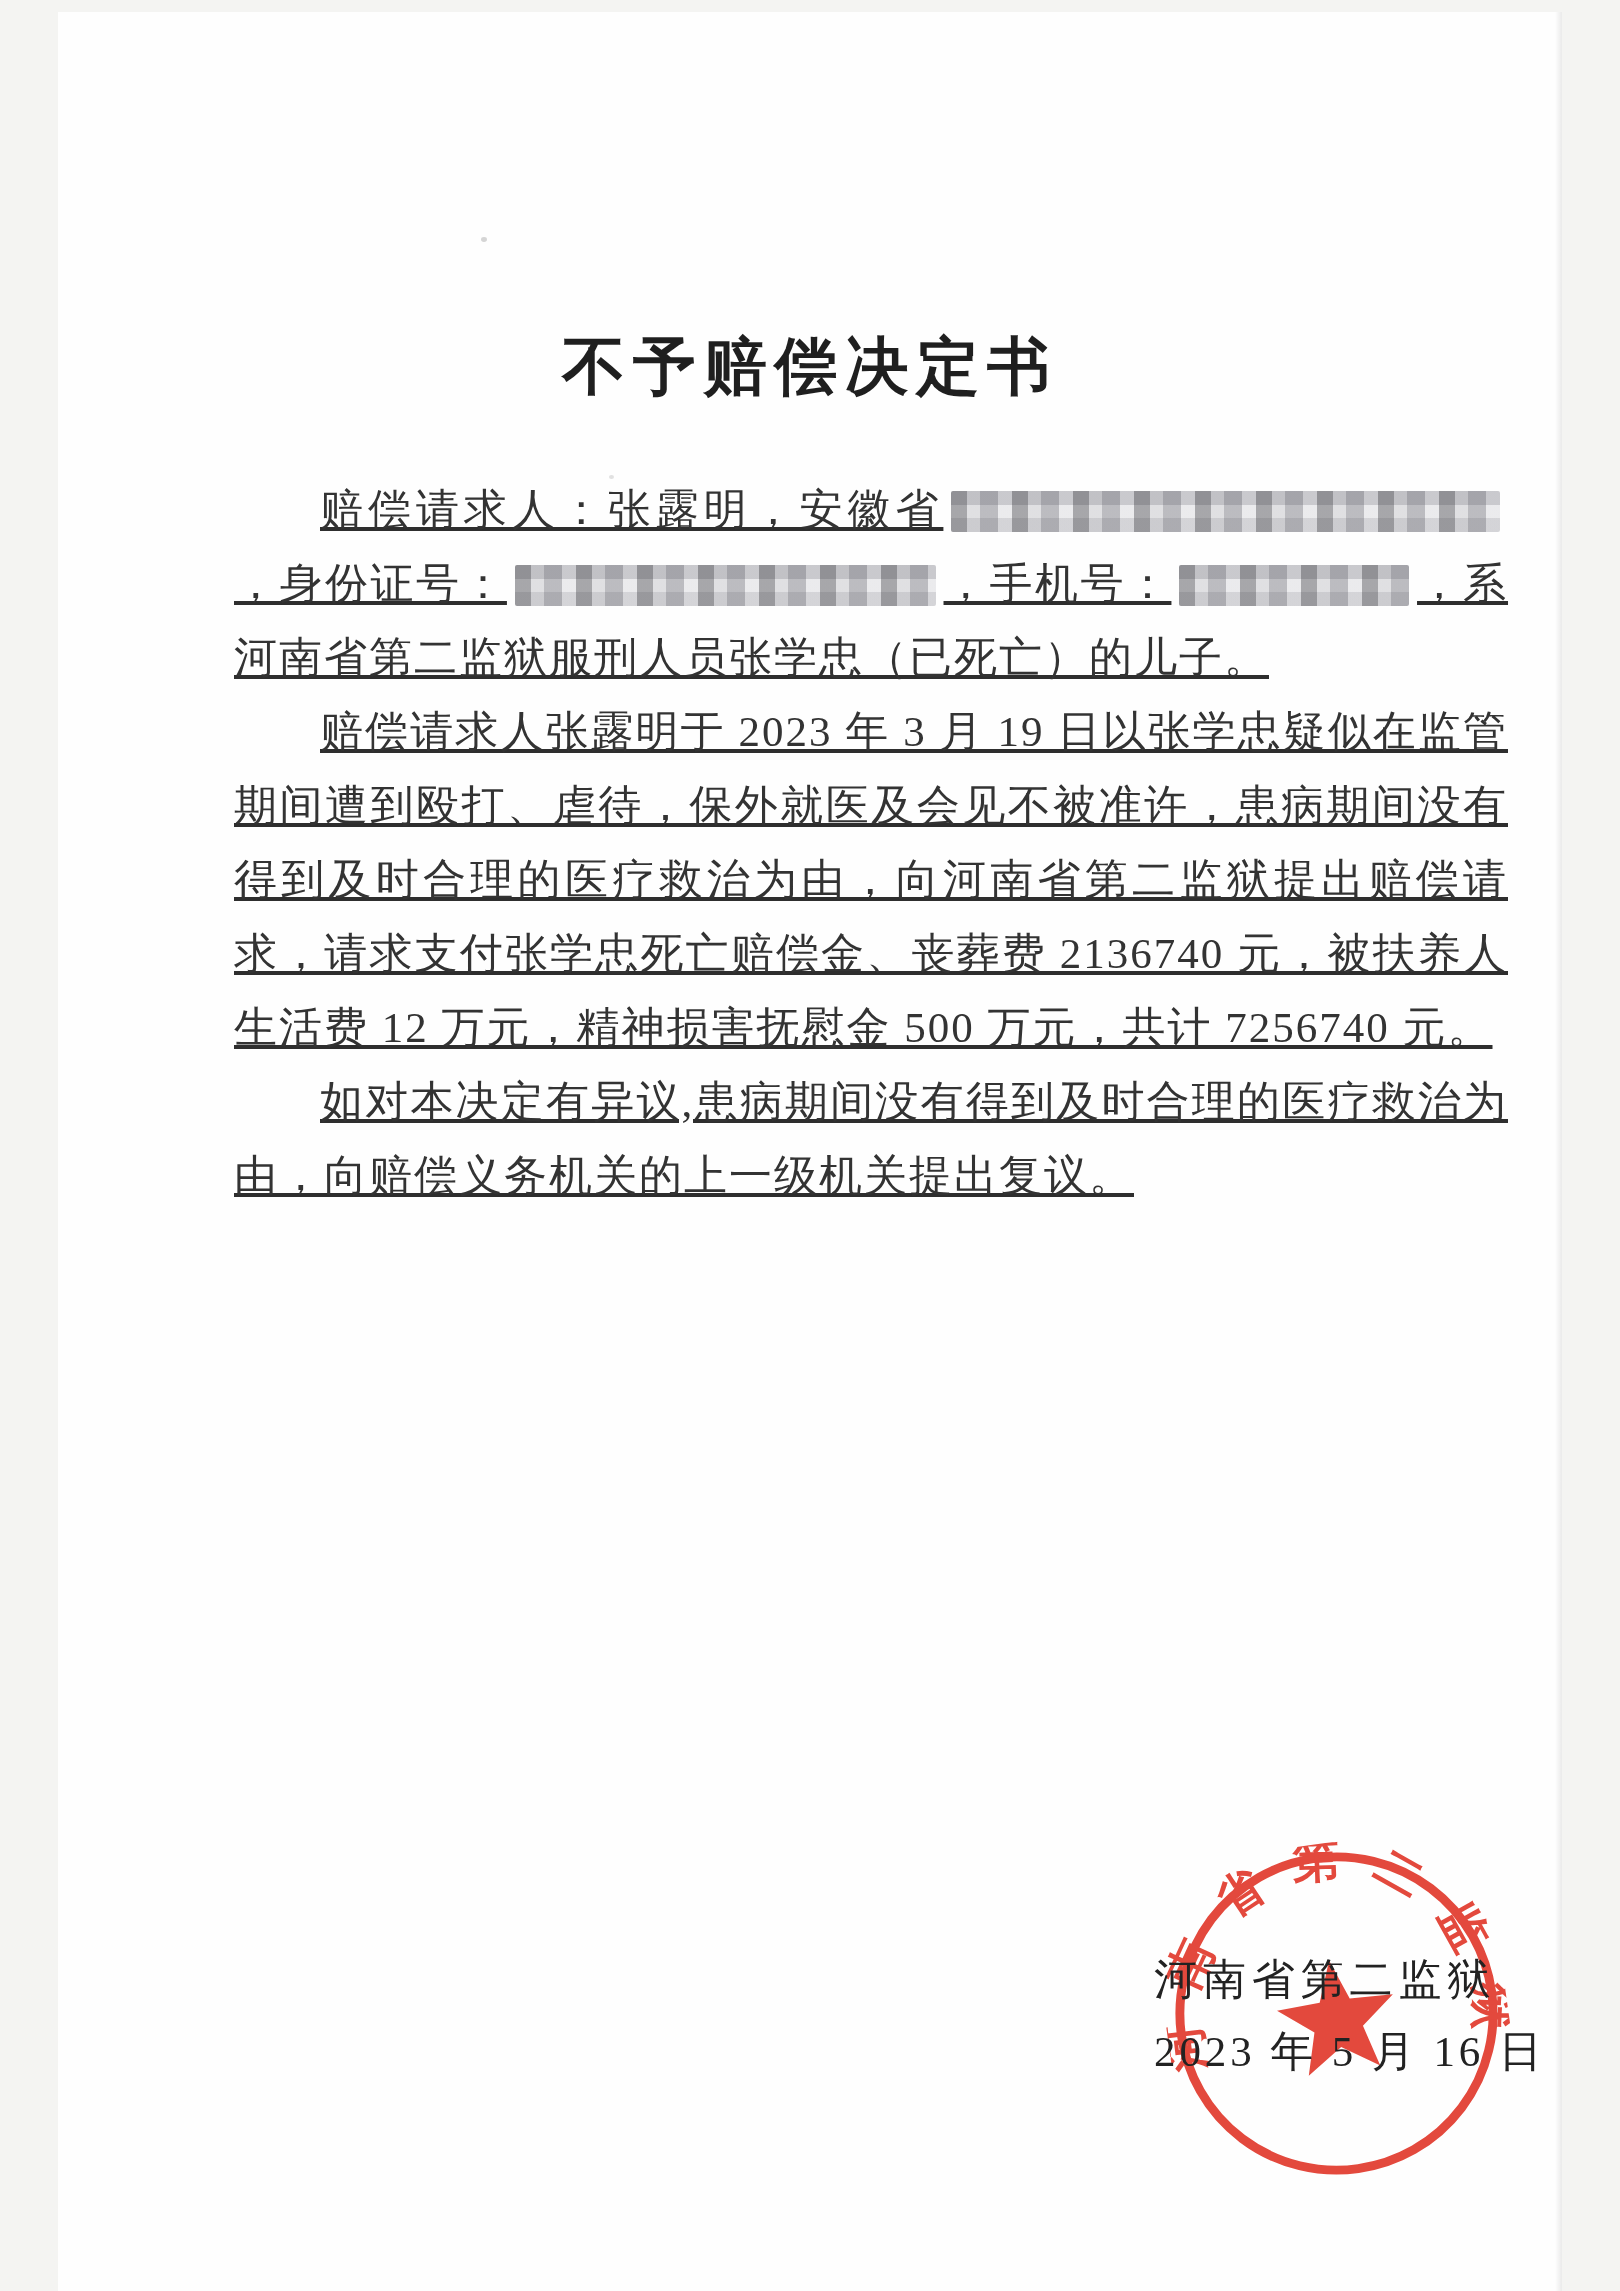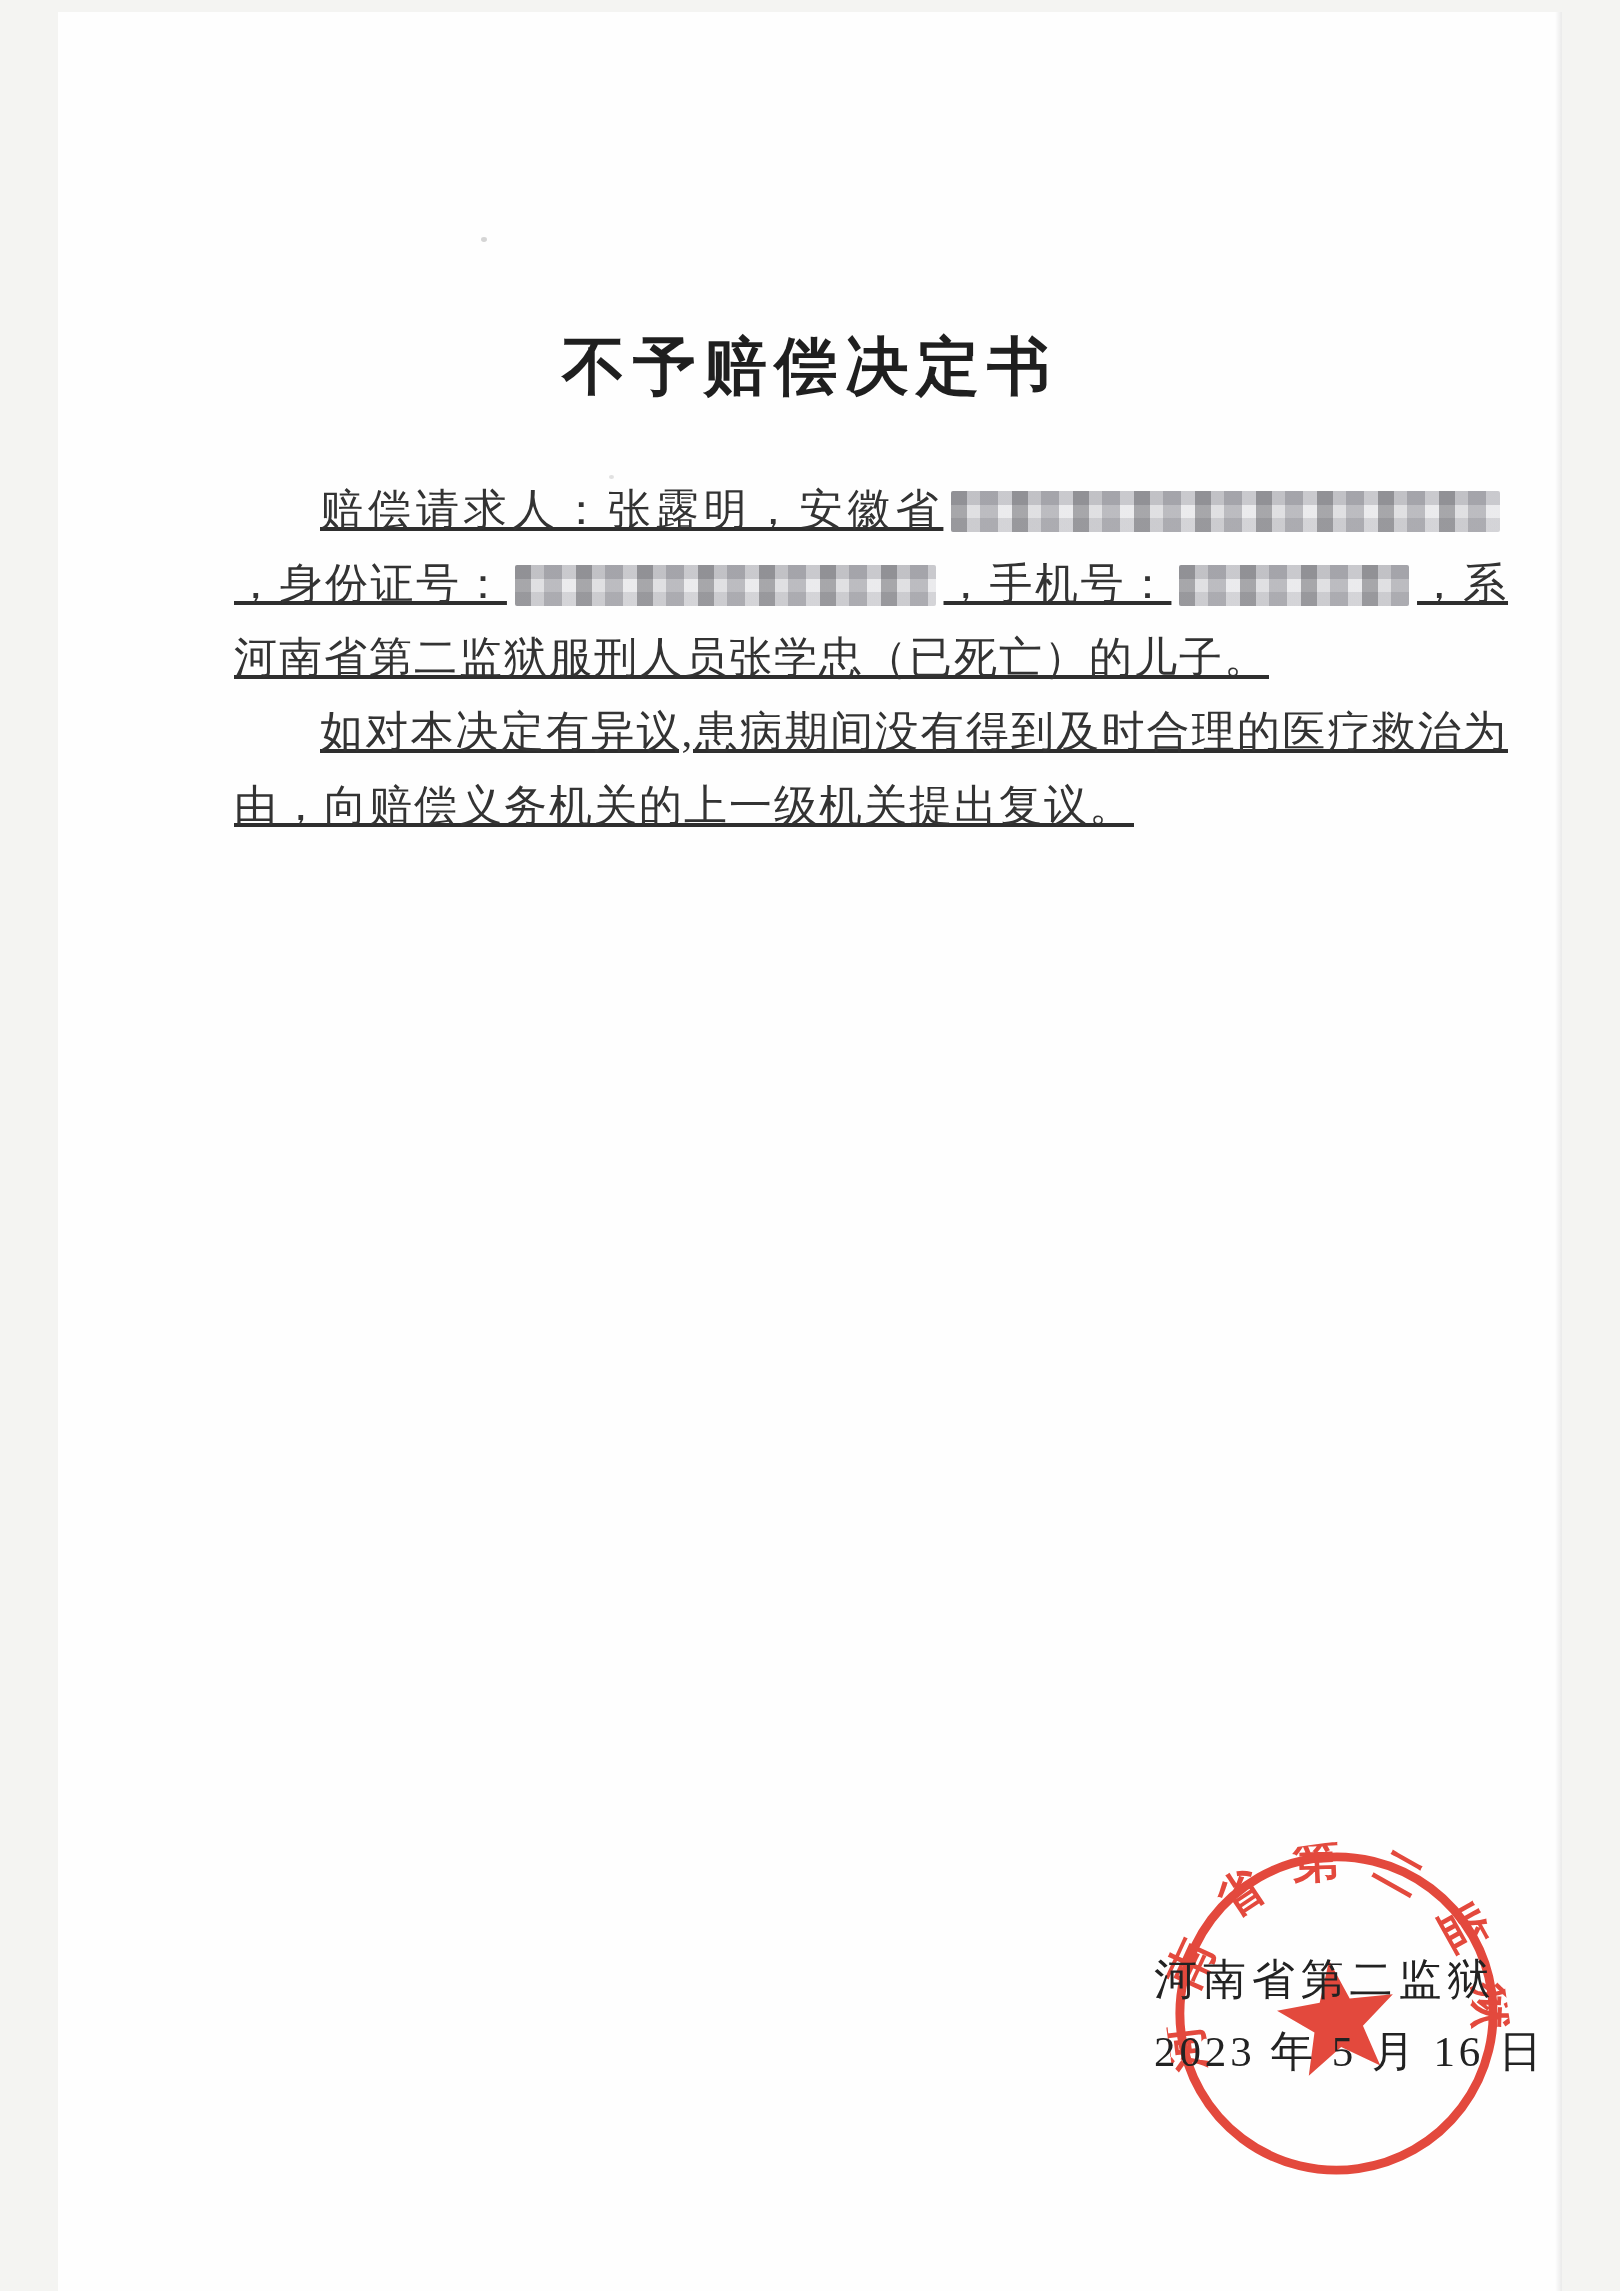--- a/index.html
+++ b/index.html
@@ -59,20 +59,21 @@
 </style>
 </head>
 <body>
 
 <div class="page">
 
   <h1 class="title">不予赔偿决定书</h1>
 
   <div class="content">
       <p class="para">赔偿请求人：张露明，安徽省<span class="redacted" style="width: 549px;"></span>，身份证号：<span class="redacted" style="width: 421px;"></span>，手机号：<span class="redacted" style="width: 230px;"></span>，系河南省第二监狱服刑人员张学忠（已死亡）的儿子。</p>
+      <p class="para">赔偿请求人张露明于 2023 年 3 月 19 日以张学忠疑似在监管期间遭到殴打、虐待，保外就医及会见不被准许，患病期间没有得到及时合理的医疗救治为由，向河南省第二监狱提出赔偿请求，请求支付张学忠死亡赔偿金、丧葬费 2136740 元，被扶养人生活费 12 万元，精神损害抚慰金 500 万元，共计 7256740 元。</p>
       <p class="para">如对本决定有异议,患病期间没有得到及时合理的医疗救治为由，向赔偿义务机关的上一级机关提出复议。</p>
     </div>
 
   <div class="seal">
     <svg width="341" height="341" viewBox="0 0 344 344">
       <circle cx="172" cy="172" r="158" fill="none" stroke="#e2392c" stroke-width="9"></circle>
       <path id="sealArc" d="M 40 220 A 140 140 0 1 1 304 220" fill="none"></path>
       <text fill="#e2392c" style="font-size:47px;letter-spacing:30px;font-family:'Liberation Serif','DejaVu Serif',serif;font-weight:bold;">
         <textPath href="#sealArc" startOffset="12">河南省第二监狱</textPath>
       </text>

